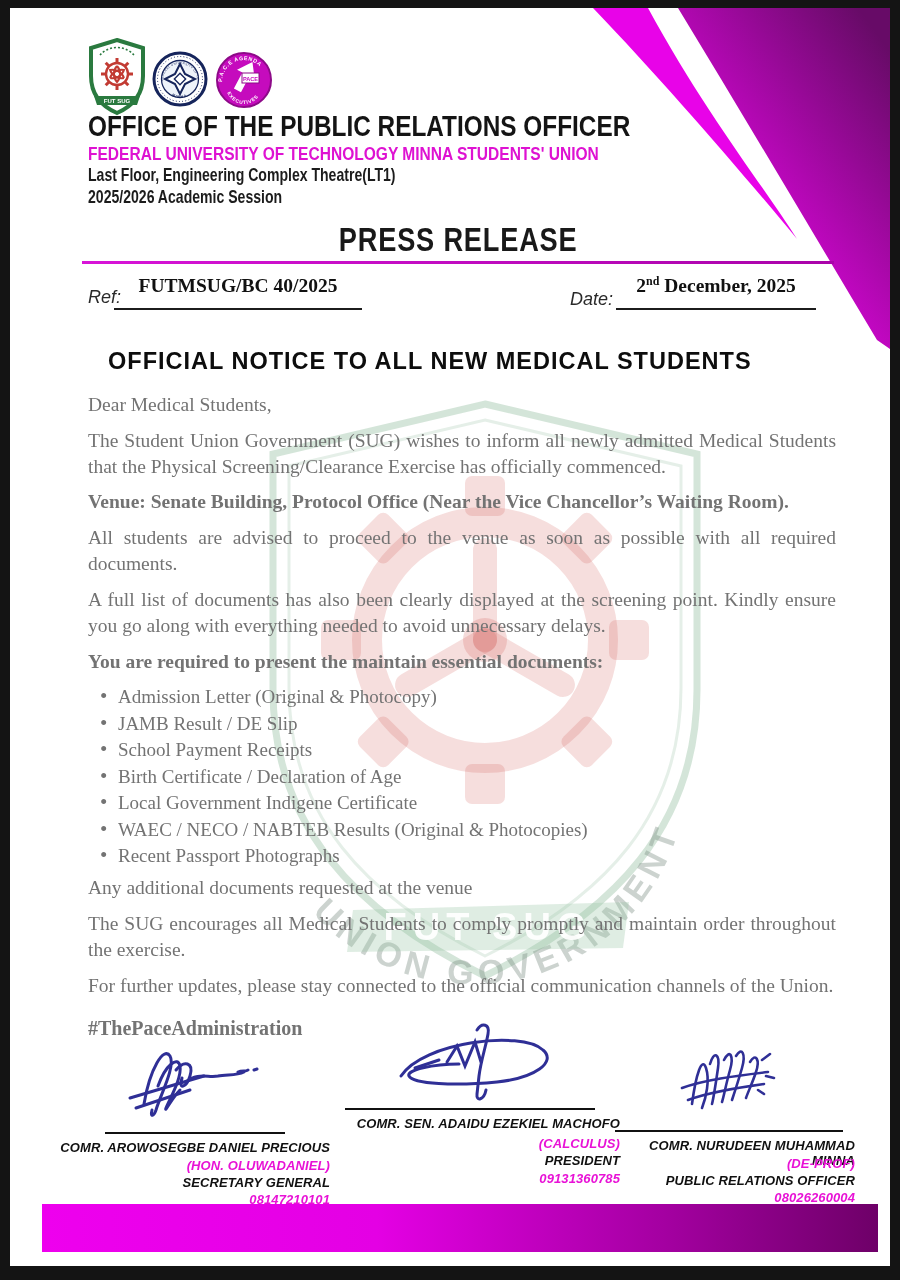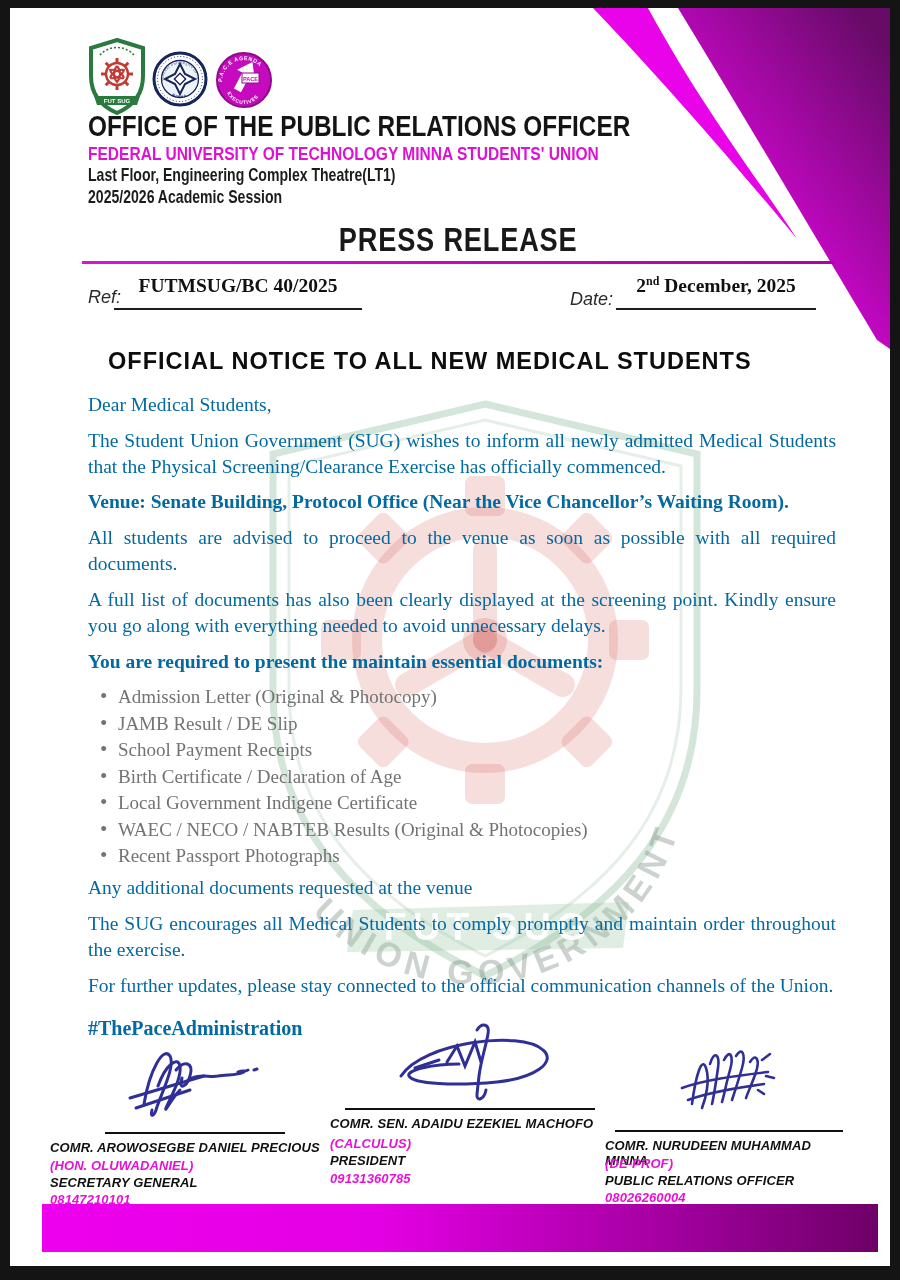--- a/index.html
+++ b/index.html
@@ -12,27 +12,27 @@
     position:absolute; left:10px; top:8px; width:880px; height:1258px;
     background:#ffffff; overflow:hidden;
   }
   .abs { position:absolute; }
   .cond { display:inline-block; white-space:nowrap; transform-origin:left center;
           font-family:"Liberation Sans", sans-serif; font-weight:bold; }
   .cond-c { display:inline-block; white-space:nowrap; transform-origin:center center;
             font-family:"Liberation Sans", sans-serif; font-weight:bold; }
   .body-par {
     position:absolute; left:78px; width:748px;
-    font-size:19.5px; line-height:1.33; color:#0369a1; text-align:justify;
+    font-size:19.5px; line-height:1.33; color:#737373; text-align:justify;
   }
   .script-label { font-family:"Liberation Sans", sans-serif; font-style:italic;
                   font-size:18px; color:#2a2a2a; }
   .fill-line { border-bottom:2px solid #1c1c1c; height:0; }
   .sig-name { font-family:"Liberation Sans", sans-serif; font-weight:bold; font-style:italic;
-              font-size:13px; color:#101010; text-align:left; letter-spacing:.1px; }
+              font-size:13px; color:#101010; text-align:right; letter-spacing:.1px; }
   .sig-alias, .sig-phone { color:#e812d6; }
   ul.docs { list-style:none; margin:0; padding:0; }
   ul.docs li { position:relative; padding-left:18px; font-size:19px; color:#737373;
                line-height:26.5px; }
   ul.docs li::before { content:"\2022"; position:absolute; left:0; top:-1px; font-size:21px; }
   sup.ord { font-size:12px; vertical-align:super; line-height:0; }
   svg { display:block; }
 </style>
 </head>
 <body>

